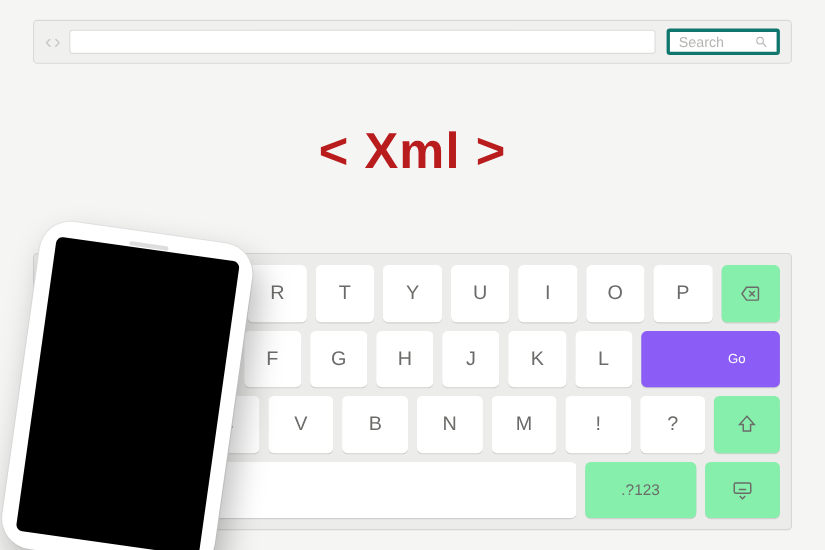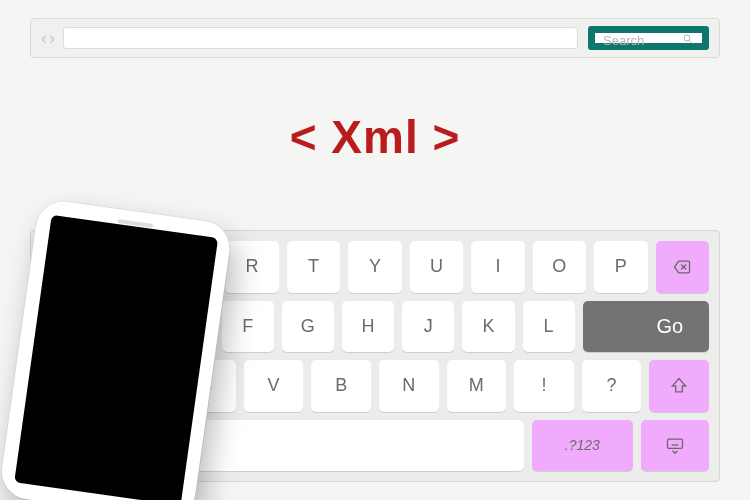--- a/index.html
+++ b/index.html
@@ -14,22 +14,22 @@
   }
   .nav-arrows {
     display: flex; align-items: center; gap: 0; color: #c8c8c6; font-size: 18px;
     padding-right: 10px; letter-spacing: -2px;
   }
   .url-field {
     flex: 1; height: 22px; background: #fff; border: 1px solid #dcdcda;
     border-radius: 3px; margin-right: 10px;
   }
   .search-box {
-    width: 121px; height: 24px; background: #fff; border: 7px solid #0f766e;
-    border-radius: 3px; display: flex; justify-content: space-between;
+    width: 103px; height: 24px; background: #fff; border: 3px solid #0f766e;
+    border-radius: 3px; display: flex; align-items: center; justify-content: space-between;
     padding: 0 8px; color: #b5b5b3; font-size: 13px;
   }
   .search-box svg { width: 12px; height: 12px; stroke: #b5b5b3; fill: none; stroke-width: 2; }
 
   
   .headline {
     position: absolute; top: 110px; left: 0; right: 0; text-align: center;
     font-size: 46px; font-weight: 700; color: #b91c1c; letter-spacing: 1px;
   }
 
@@ -39,22 +39,22 @@
     background: #ececea; border: 1px solid #d6d6d4; border-radius: 4px;
     padding: 10px; display: flex; flex-direction: column; gap: 8px;
   }
   .krow { display: flex; gap: 8px; flex: 1; }
   .key {
     background: #fff; border-radius: 5px; box-shadow: 0 1px 0 rgba(0,0,0,.12);
     display: flex; align-items: center; justify-content: center;
     color: #6b6b69; font-size: 18px; font-weight: 500; user-select: none;
     flex: 1 1 0; min-width: 0;
   }
-  .key.dark { background: #f0abfc; font-style: italic; }
-  .key.action { background: #737373; color: #fff; font-size: 20px; padding-left: 48px; }
+  .key.dark { background: #86efac; }
+  .key.action { background: #8b5cf6; color: #fff; font-size: 12px; padding-left: 48px; }
   .key svg { width: 20px; height: 20px; stroke: #6b6b69; fill: none; stroke-width: 1.6; }
   .key.space { flex: 5; }
   .key.wide { flex: 1.5; }
   .key.wider { flex: 2; }
 
   
   .phone {
     position: absolute; left: 40px; top: 198px; width: 195px; height: 300px;
     transform: rotate(8deg); transform-origin: top left;
     background: #fff; border-radius: 28px;

